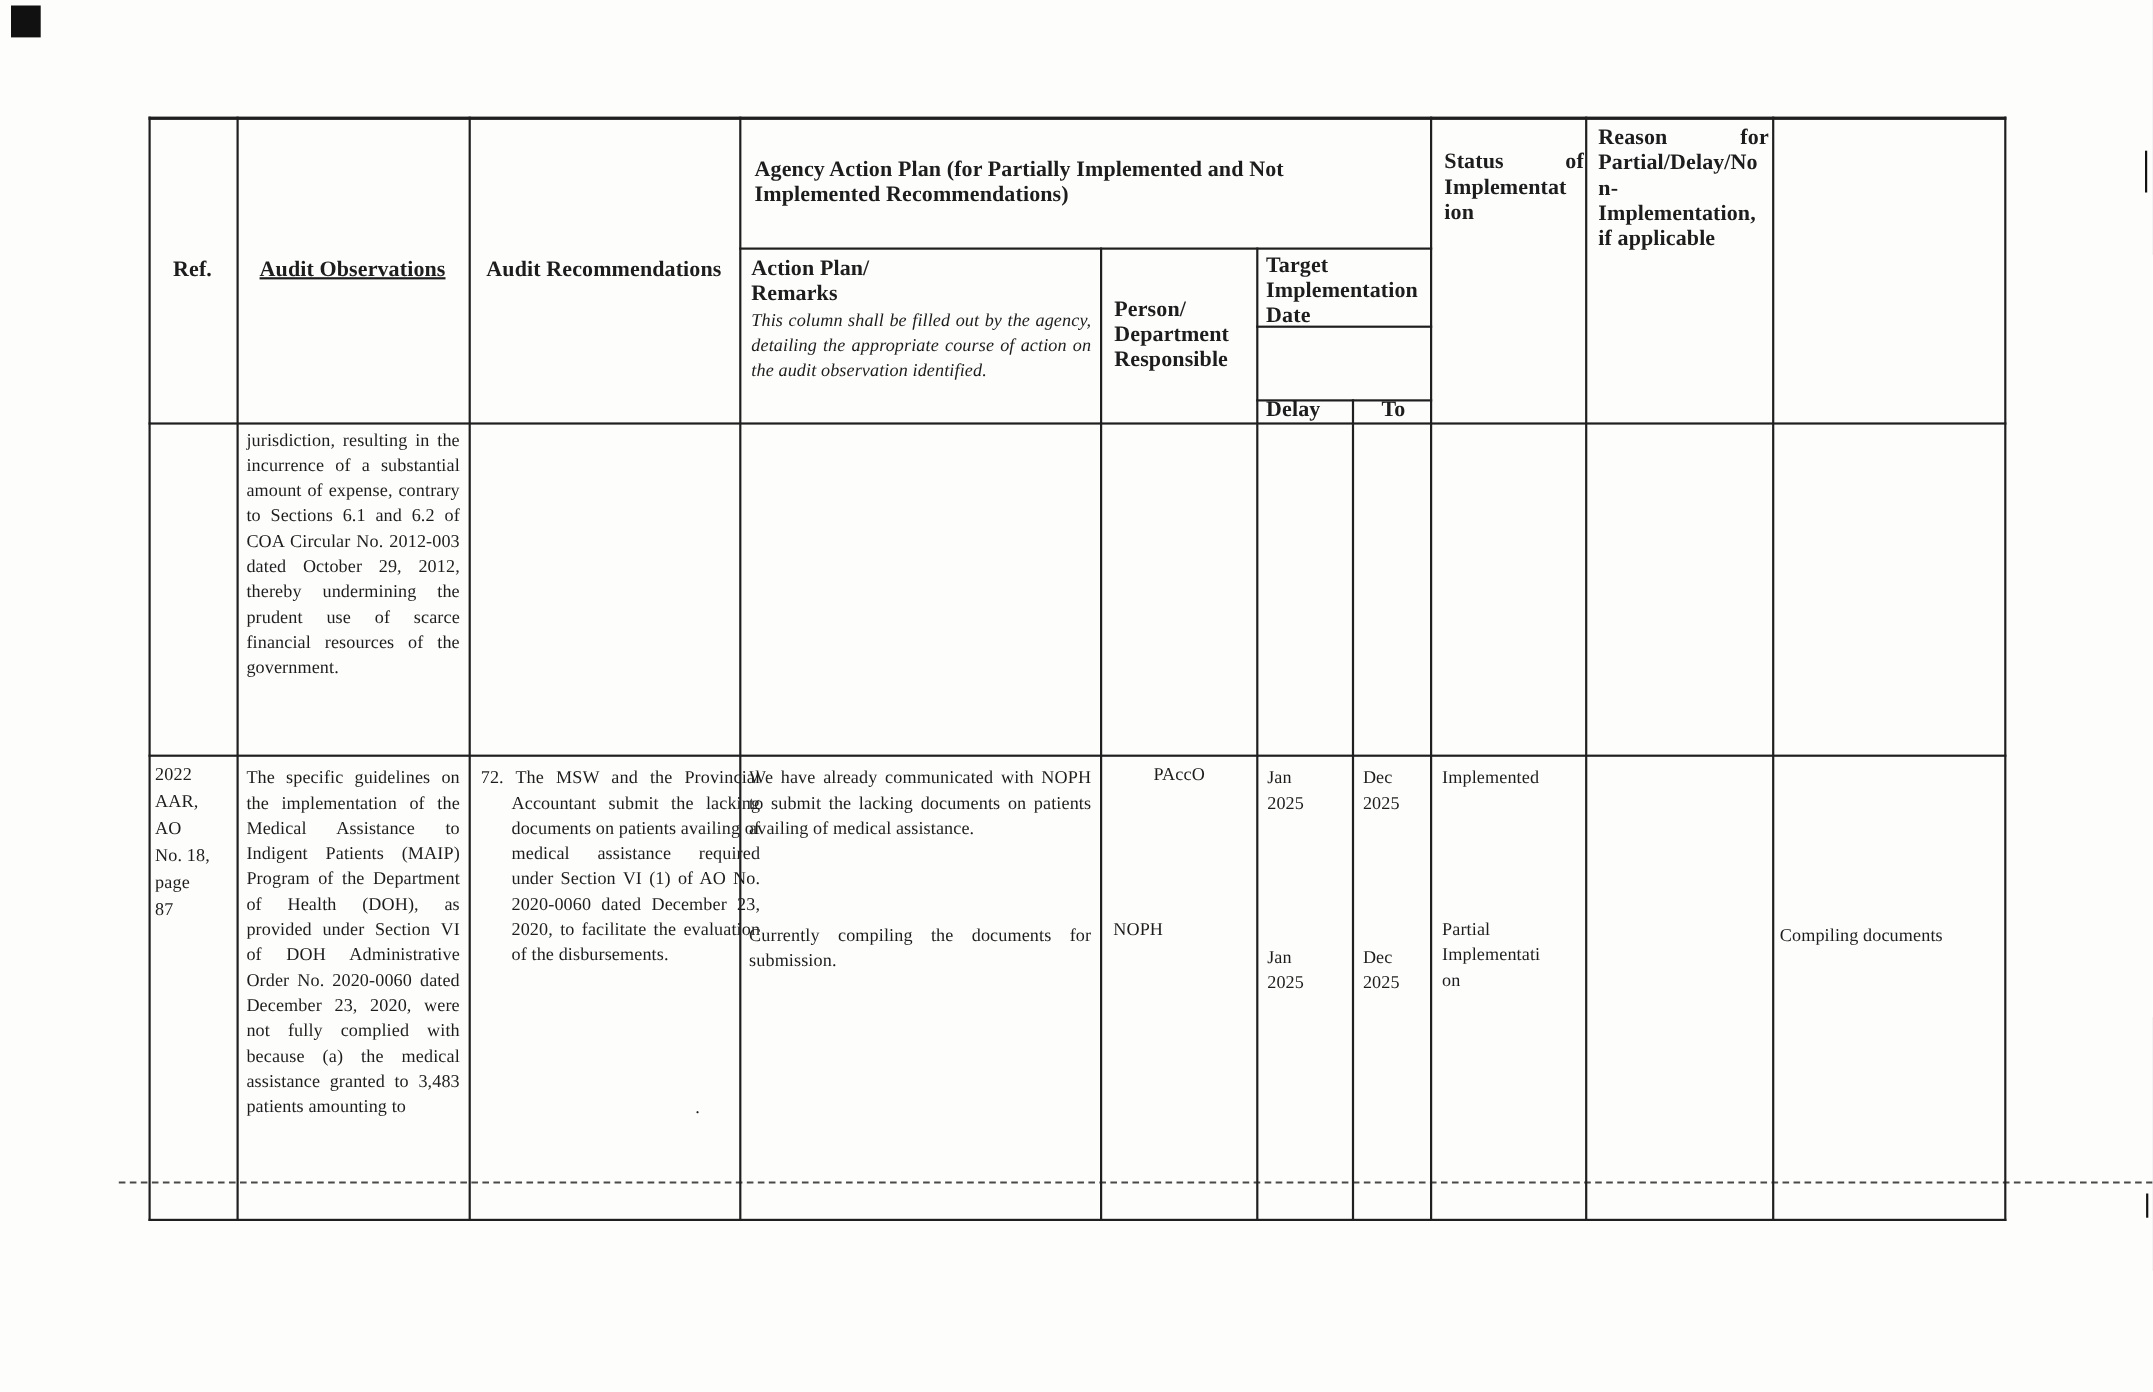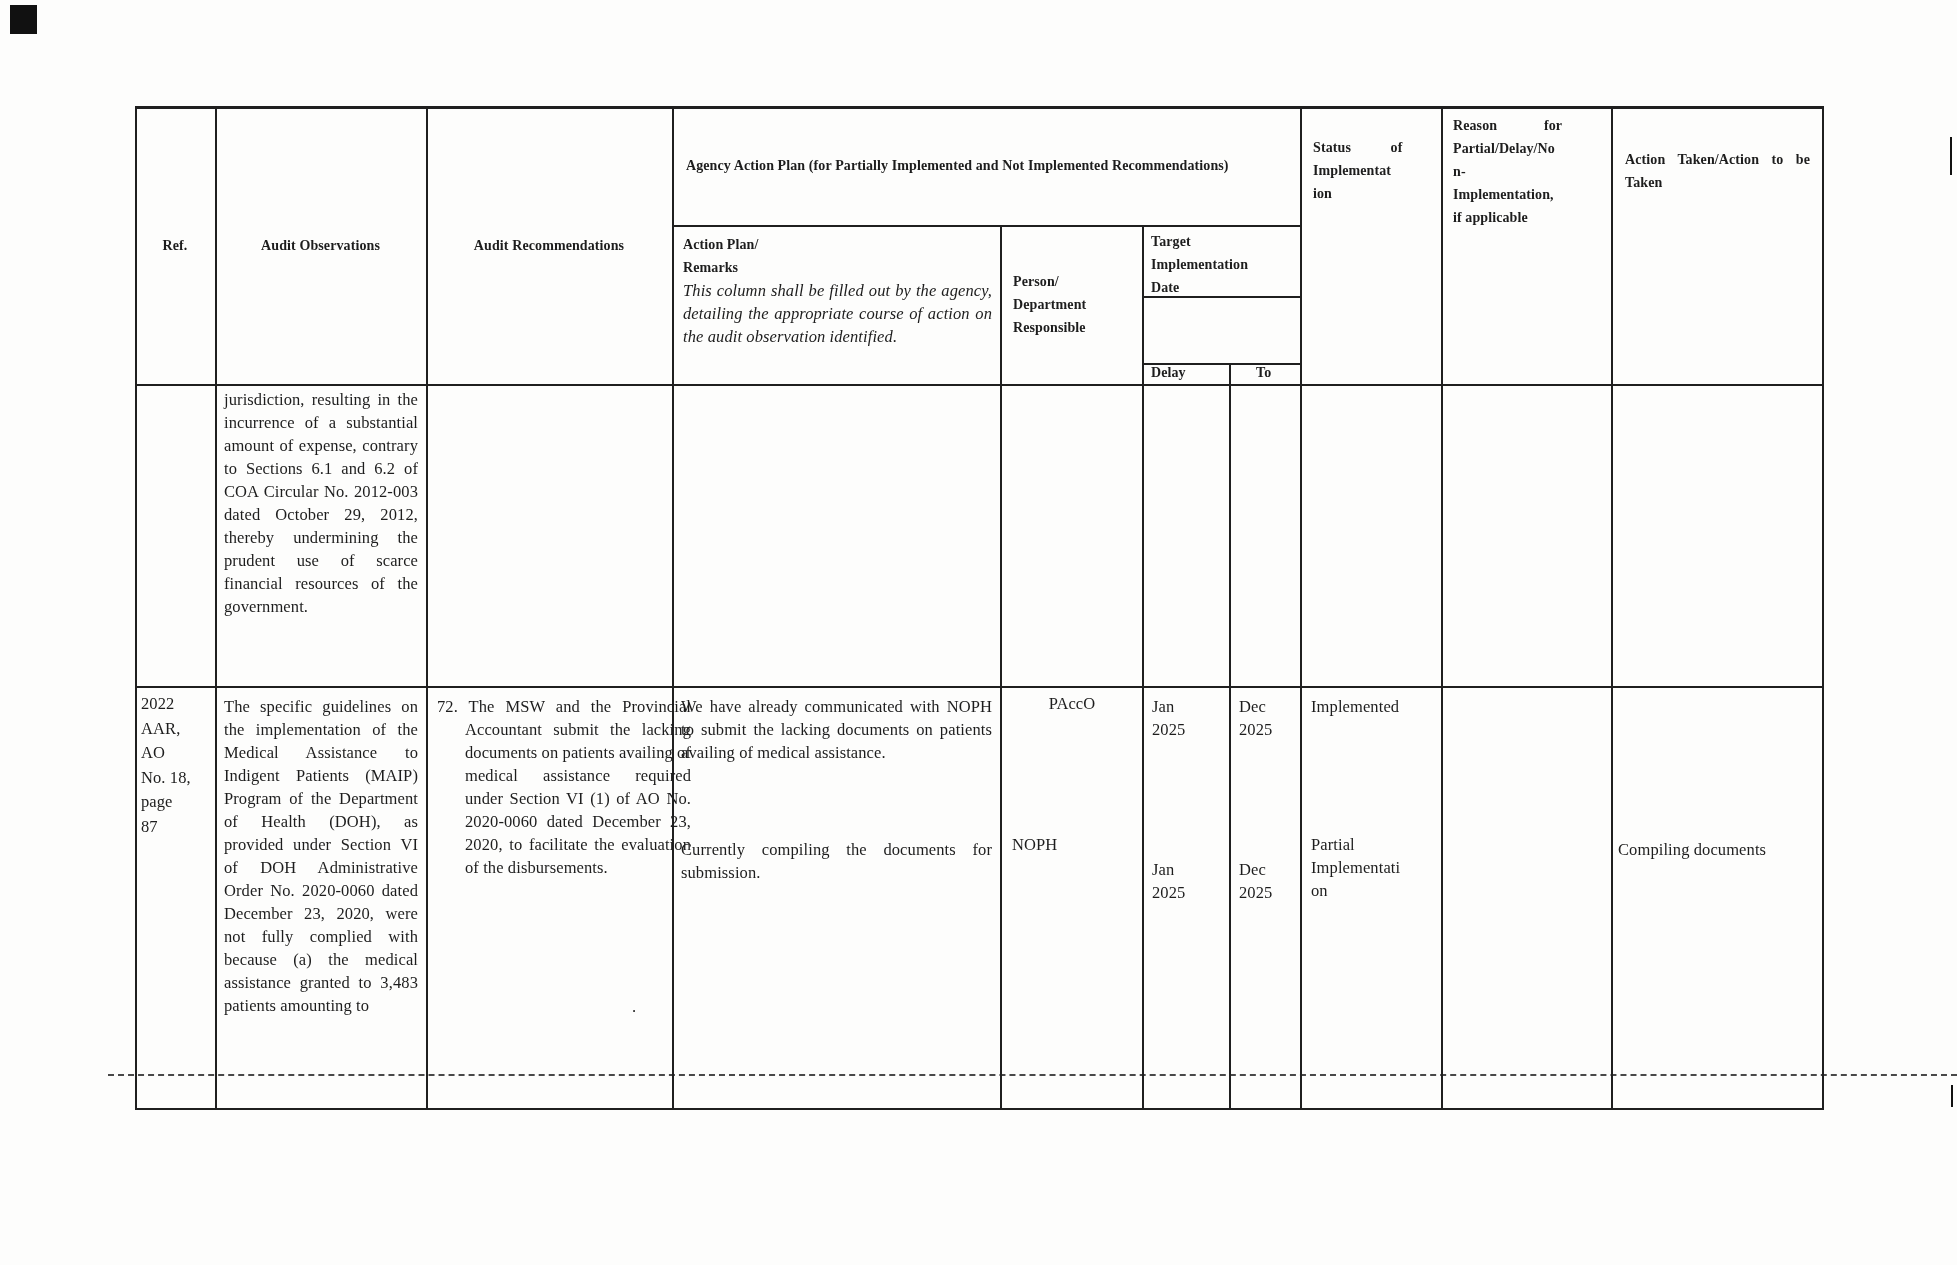--- a/index.html
+++ b/index.html
@@ -12,21 +12,21 @@
     color:#1b1b1b;
   }
   .line{position:absolute;background:#1f1f1f;}
   .cell{
     position:absolute;
     font-size:16.5px;
     line-height:23px;
     color:#1d1d1d;
     letter-spacing:0.1px;
   }
-  .bold{font-weight:bold;font-size:14px;}
+  .bold{font-weight:bold;font-size:20px;}
   .italic{font-style:italic;}
   .center{display:flex;align-items:center;justify-content:center;text-align:left;}
   .vcenter{display:flex;align-items:center;}
   .justify{text-align:justify;}
   .preline{white-space:pre-line;}
   .hang{padding-left:28px;text-indent:-28px;}
   .dashed{
     position:absolute;height:0;
     border-top:2.5px dashed #2a2a2a;
     opacity:.85;
@@ -59,21 +59,21 @@
   <div class="line" style="left:1611px;top:106px;width:2px;height:1004px;"></div>
 
   <div class="line" style="left:672px;top:225px;width:630px;height:2px;"></div>
   <div class="line" style="left:1142px;top:296px;width:160px;height:2px;"></div>
   <div class="line" style="left:1142px;top:363px;width:160px;height:2px;"></div>
   <div class="line" style="left:135px;top:384px;width:1689px;height:2px;"></div>
   <div class="line" style="left:135px;top:686px;width:1689px;height:2px;"></div>
 
   <div class="cell bold center" style="left:135px;top:106px;width:80px;height:278px;">Ref.</div>
 
-  <div class="cell bold center" style="left:215px;top:106px;width:211px;height:278px;">Audit Observations</div>
+  <div class="cell bold center" style="left:215px;top:106px;width:211px;height:278px;text-decoration:underline;">Audit Observations</div>
 
   <div class="cell bold center" style="left:426px;top:106px;width:246px;height:278px;">Audit Recommendations</div>
 
   <div class="cell bold vcenter" style="left:672px;top:106px;width:628px;height:119px;padding:0 14px;box-sizing:border-box;">Agency Action Plan (for Partially Implemented and Not Implemented Recommendations)</div>
 
   <div class="cell" style="left:672px;top:225px;width:331px;height:159px;padding:8px 11px;box-sizing:border-box;">
     <div class="bold preline">Action Plan/
 Remarks</div>
     <div class="italic justify">This column shall be filled out by the agency, detailing the appropriate course of action on the audit observation identified.</div>
   </div>
@@ -93,21 +93,20 @@
   <div class="cell bold preline justify" style="left:1302px;top:106px;width:139px;height:278px;padding:30px 8px 0 11px;box-sizing:border-box;">Status&nbsp;&nbsp;&nbsp;&nbsp;&nbsp;&nbsp;&nbsp;&nbsp;&nbsp;&nbsp;&nbsp;of
 Implementat
 ion</div>
 
   <div class="cell bold preline" style="left:1443px;top:106px;width:168px;height:278px;padding:8px 6px 0 10px;box-sizing:border-box;">Reason&nbsp;&nbsp;&nbsp;&nbsp;&nbsp;&nbsp;&nbsp;&nbsp;&nbsp;&nbsp;&nbsp;&nbsp;&nbsp;for
 Partial/Delay/No
 n-
 Implementation,
 if applicable</div>
 
-  <div class="cell bold justify" style="left:1613px;top:106px;width:209px;height:278px;padding:42px 12px 0 12px;box-sizing:border-box;">Action Taken/Action to be Taken</div>
 
   <div class="cell justify" style="left:224px;top:388px;width:194px;height:296px;">jurisdiction, resulting in the incurrence of a substantial amount of expense, contrary to Sections 6.1 and 6.2 of COA Circular No. 2012-003 dated October 29, 2012, thereby undermining the prudent use of scarce financial resources of the government.</div>
 
   <div class="cell preline" style="left:141px;top:692px;width:70px;line-height:24.5px;">2022
 AAR,
 AO
 No. 18,
 page
 87</div>
 

